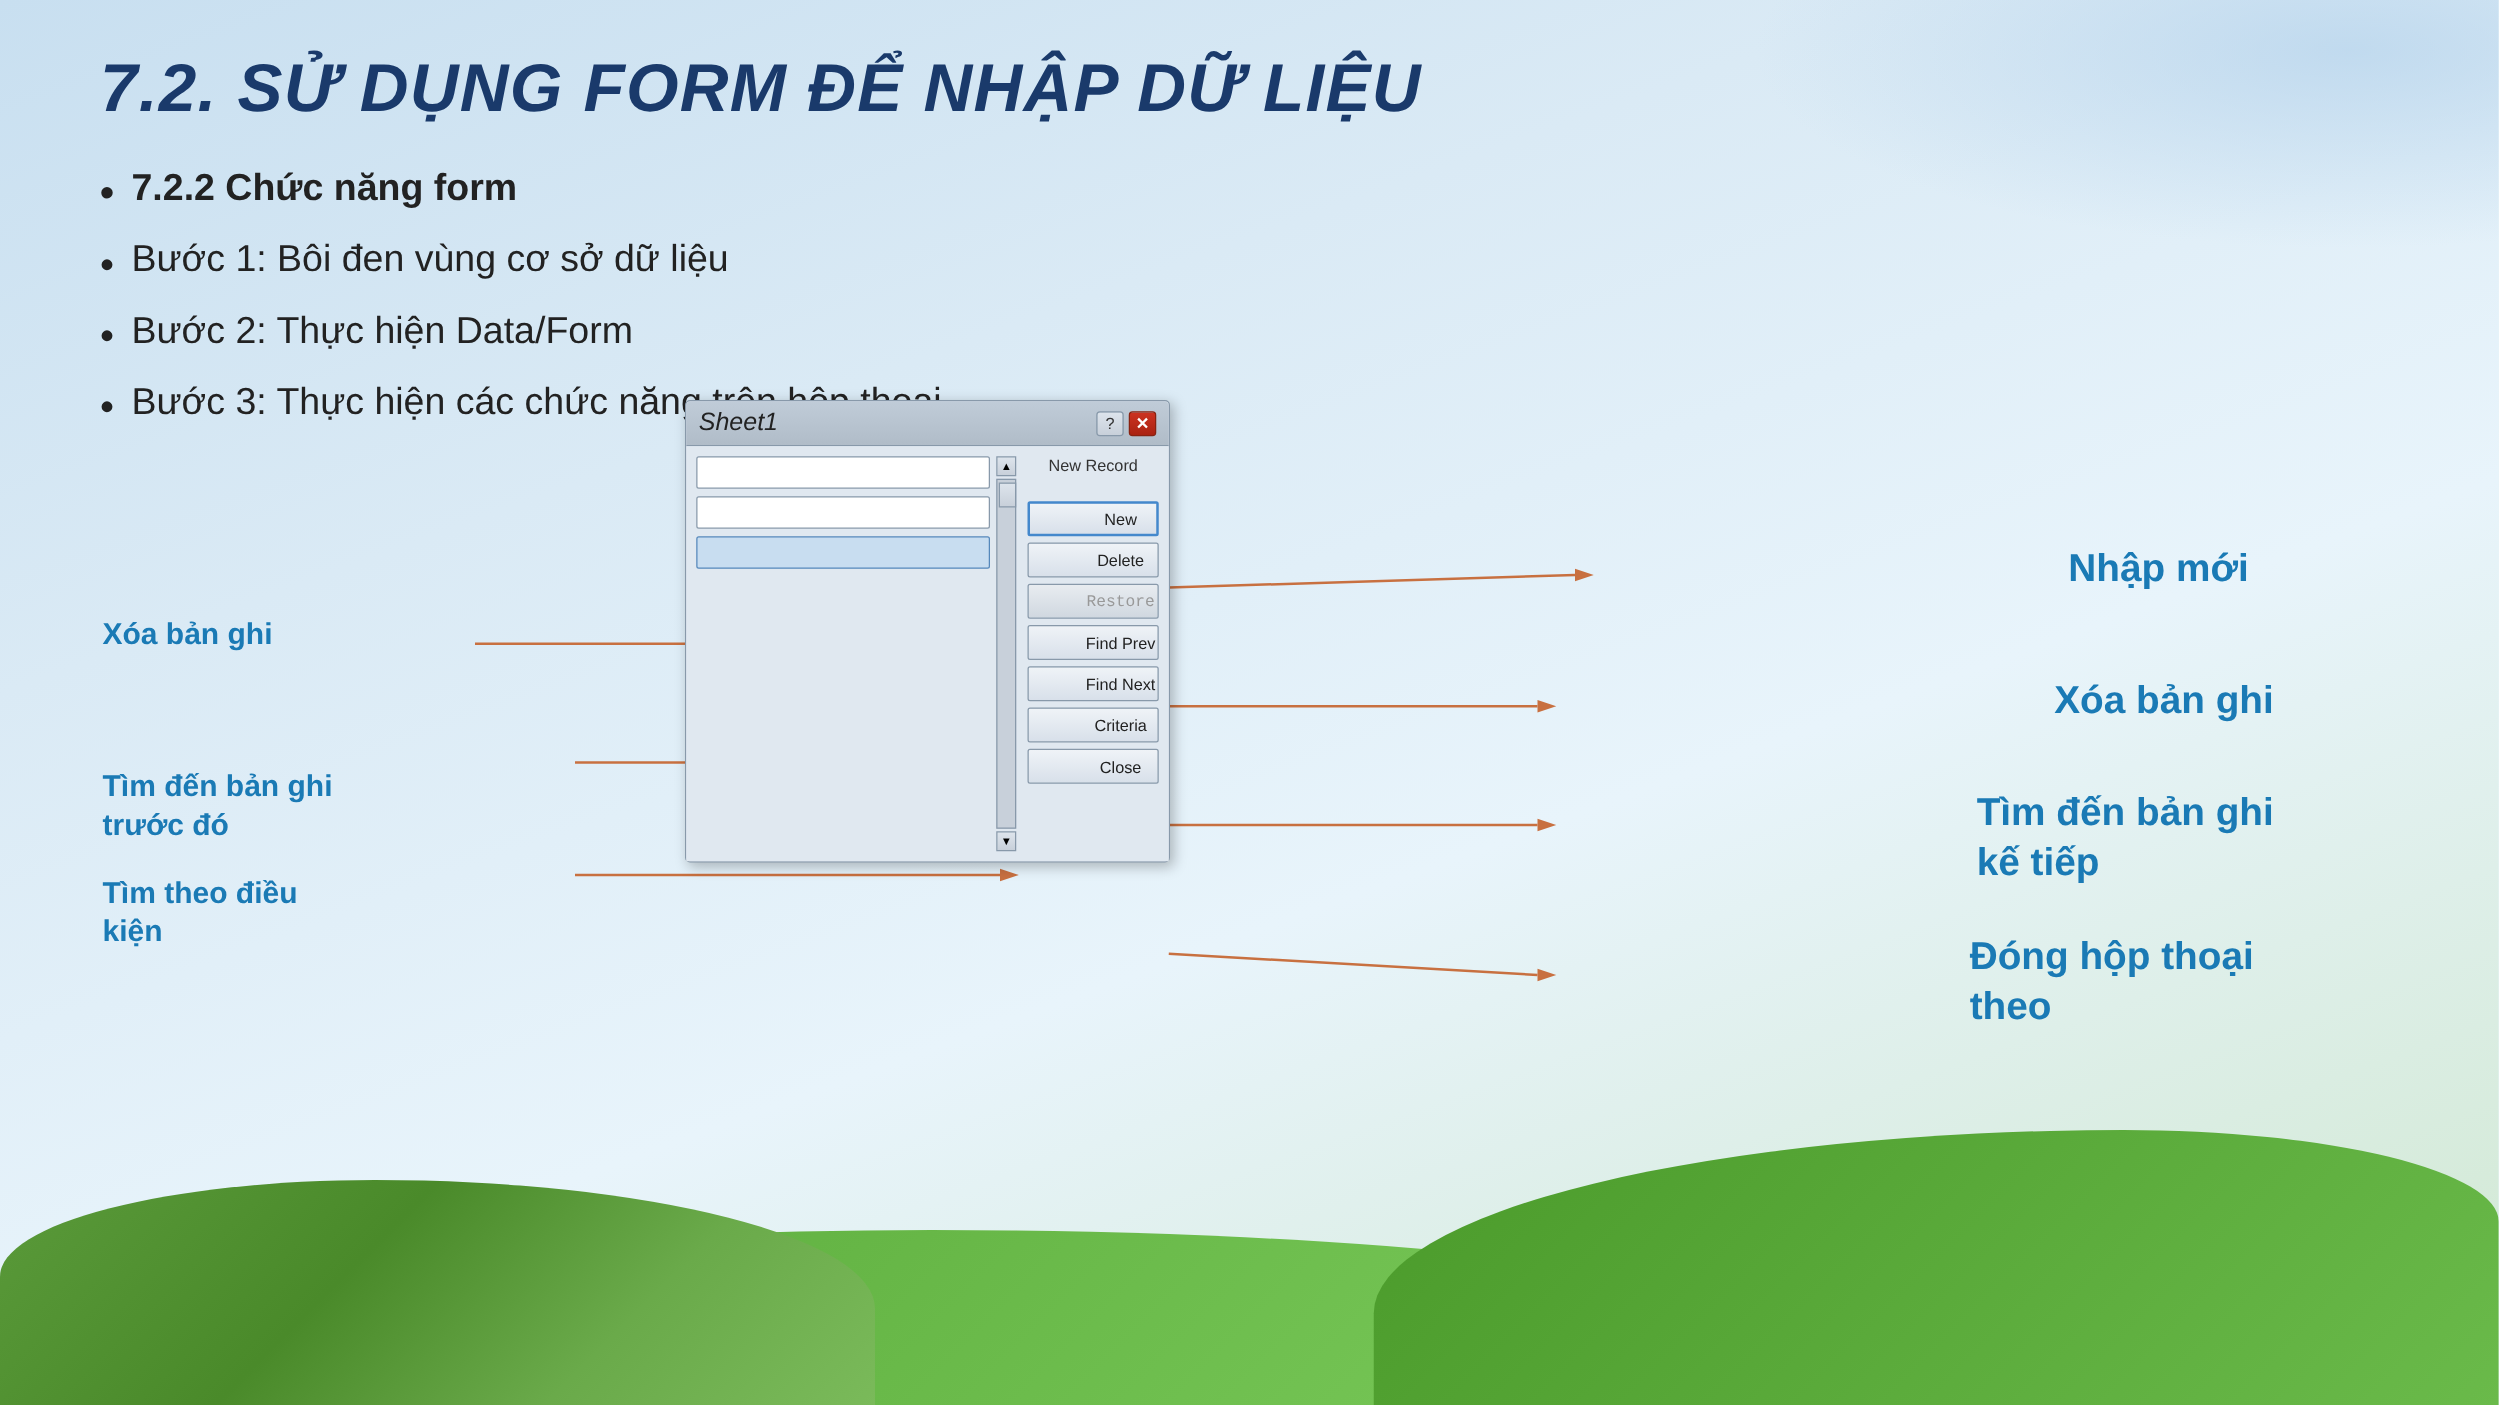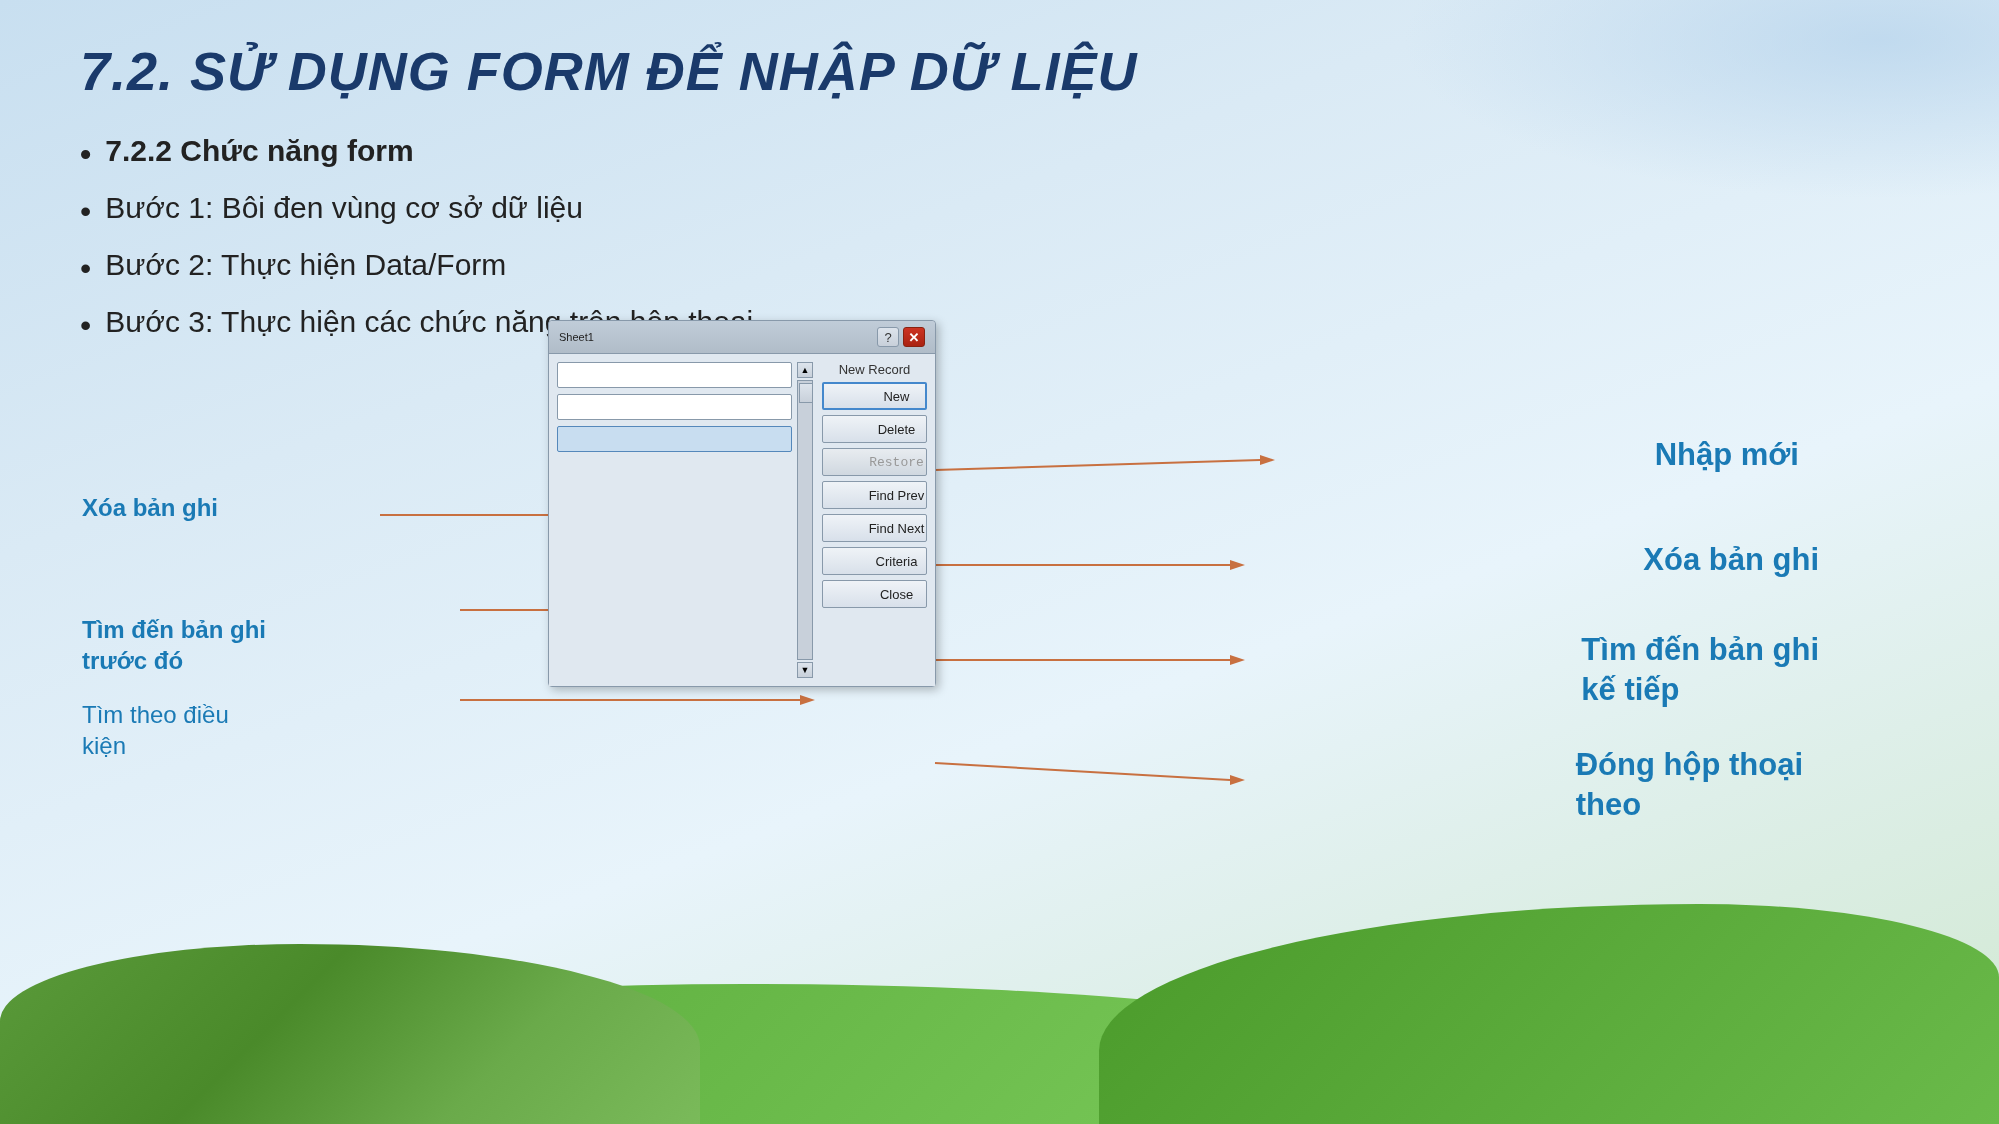--- a/index.html
+++ b/index.html
@@ -131,23 +131,24 @@
       background: linear-gradient(180deg, #c0ccd8 0%, #b0bcc8 100%);
       border-bottom: 1px solid #8899aa;
       padding: 6px 10px;
       display: flex;
       align-items: center;
       justify-content: space-between;
       border-radius: 4px 4px 0 0;
     }
 
     .dialog-title-text {
-      font-size: 11px;
+      font-size: 20px;
       color: #222;
       font-weight: normal;
+      font-style: italic;
     }
 
     .dialog-controls {
       display: flex;
       gap: 4px;
       align-items: center;
     }
 
     .dialog-btn-help {
       width: 22px;
@@ -254,21 +255,21 @@
       display: flex;
       flex-direction: column;
       gap: 5px;
       width: 105px;
     }
 
     .new-record-label {
       font-size: 13px;
       color: #333;
       text-align: center;
-      margin-bottom: 0;
+      margin-bottom: 16px;
     }
 
     .dlg-button {
       width: 100%;
       height: 28px;
       background: linear-gradient(180deg, #eff3f7 0%, #d8e0ea 100%);
       border: 1px solid #8899aa;
       border-radius: 2px;
       font-size: 13px;
       color: #222;
@@ -413,21 +414,21 @@
 
 <div class="annotation-label" style="position:absolute; left:82px; top:492px; z-index:30; font-size:24px; font-weight:bold; color:#1a7ab5;">
   <span>Xóa bản ghi</span>
 </div>
 
 <div class="annotation-label" style="position:absolute; left:82px; top:583px; z-index:30; font-size:24px; font-weight:bold; color:#1a7ab5; white-space:pre-line;">
   <span>Tìm đến bản ghi
 trước đó</span>
 </div>
 
-<div class="annotation-label" style="position:absolute; left:82px; top:668px; z-index:30; font-size:24px; font-weight:normal; color:#1a7ab5; white-space:pre-line;">
+<div class="annotation-label" style="position:absolute; left:82px; top:668px; z-index:30; font-size:24px; font-weight:bold; color:#1a7ab5; white-space:pre-line;">
   <span>Tìm theo điều
 kiện</span>
 </div>
 
 <div class="right-annotation" style="right:200px; top:435px; z-index:30;">
   <span>Nhập mới</span>
 </div>
 
 <div class="right-annotation" style="right:180px; top:540px; z-index:30;">
   <span>Xóa bản ghi</span>

